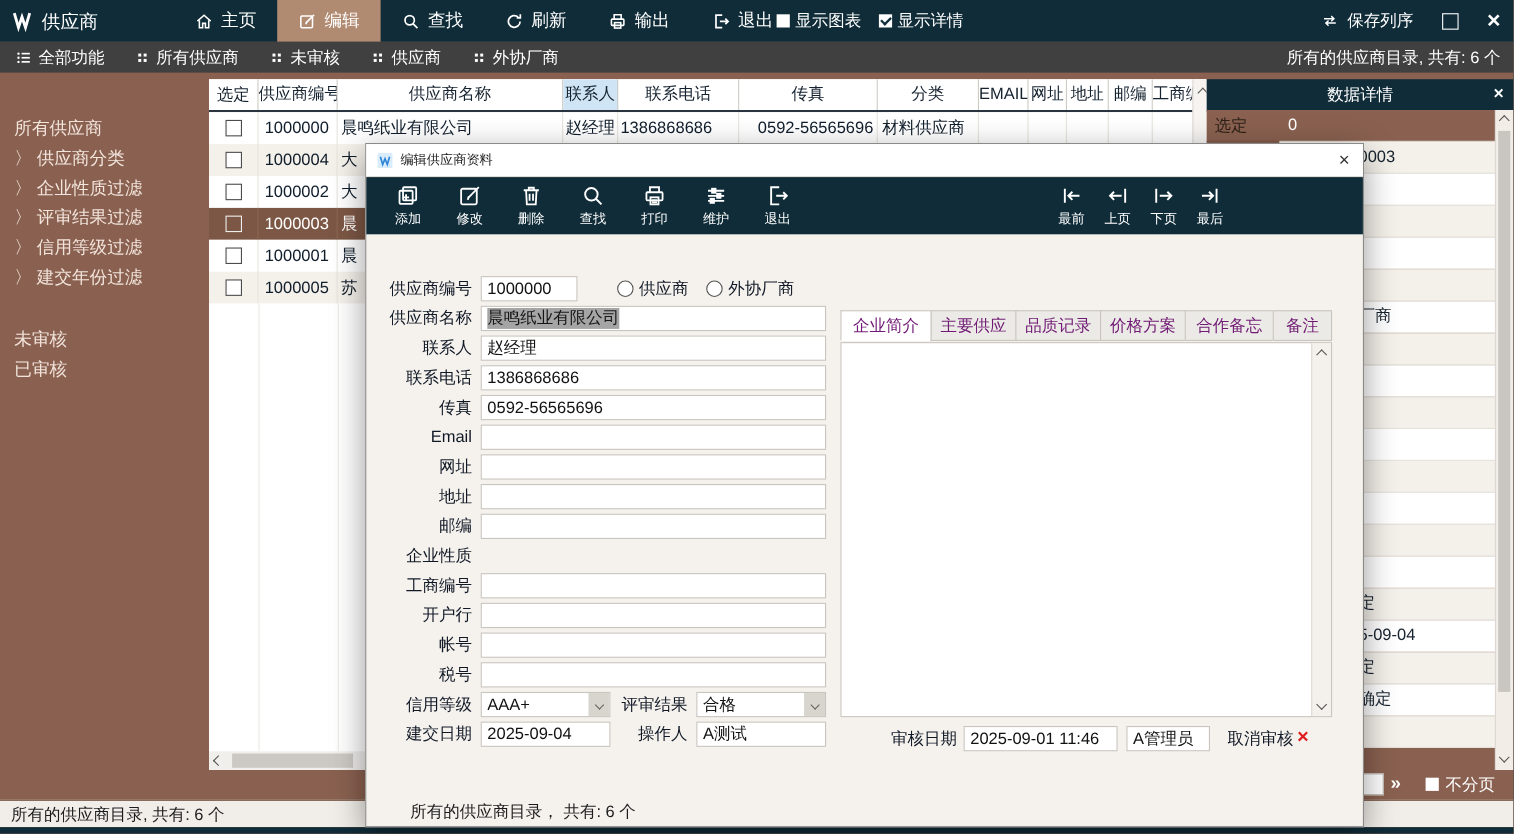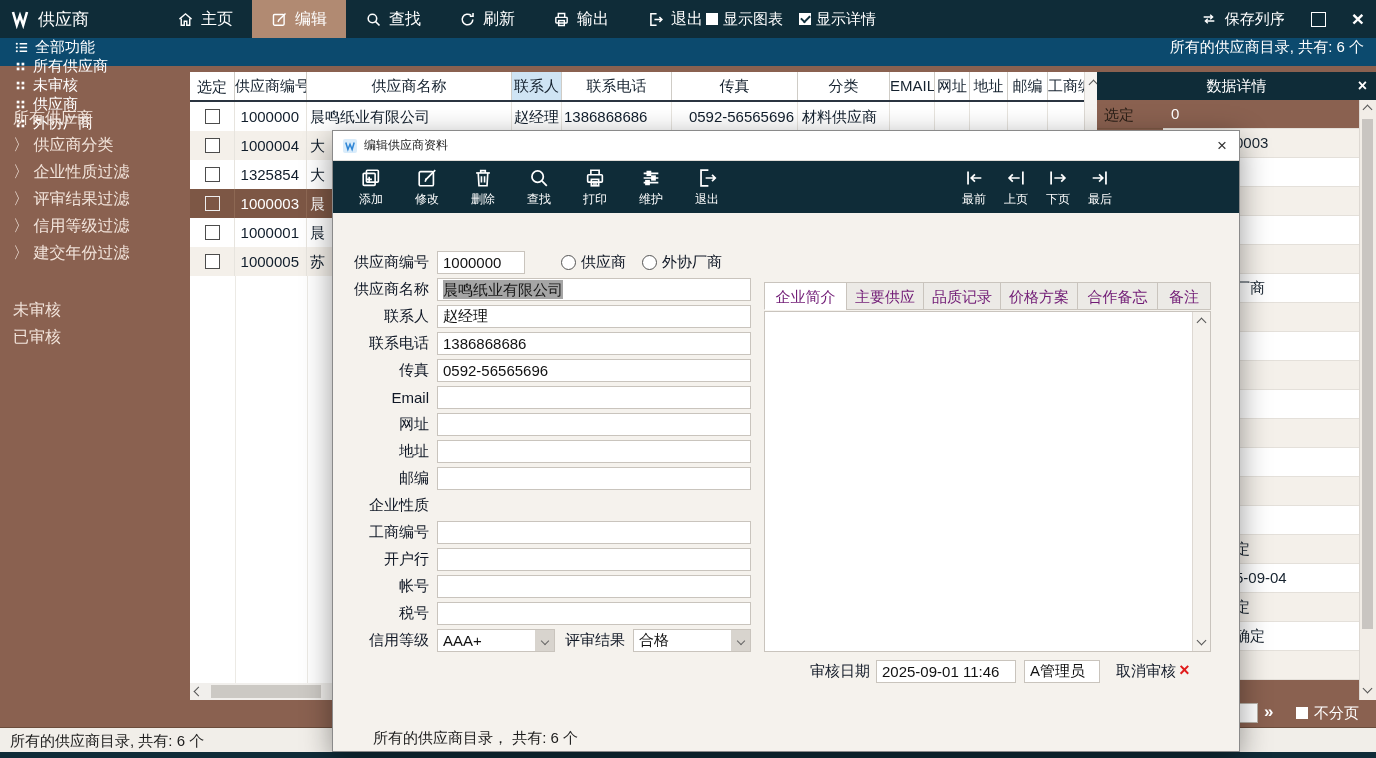--- a/index.html
+++ b/index.html
@@ -14,21 +14,21 @@
   .mitem.active{background:#b18a72;}
   .topchecks{position:absolute;left:706px;top:0;height:38px;display:flex;gap:16px;align-items:center;font-size:15px;}
   .chk{display:flex;align-items:center;gap:5px;}
   .box{width:12px;height:12px;background:#fff;display:inline-flex;align-items:center;justify-content:center;}
   .box .ck{width:7px;height:4px;border-left:2px solid #10303c;border-bottom:2px solid #10303c;transform:rotate(-45deg);margin-top:-2px;}
   .topright{position:absolute;right:12px;top:0;height:38px;display:flex;align-items:center;gap:26px;}
   .saveorder{display:flex;align-items:center;gap:7px;font-size:15px;}
   .winmax{width:13px;height:13px;border:1.7px solid #fff;}
   .winx{font-size:21px;font-weight:bold;line-height:38px;}
   
-  .nav2{position:absolute;left:0;top:38px;width:1376px;height:28px;background:#0c4a6e;color:#fff;display:flex;font-size:15px;flex-direction:column;}
+  .nav2{position:absolute;left:0;top:38px;width:1376px;height:28px;background:#404040;color:#fff;display:flex;align-items:center;font-size:15px;}
   .n2item{display:flex;align-items:center;gap:6px;padding:0 14px;}
   .n2status{position:absolute;right:12px;font-size:15px;}
   
   .sidebar{position:absolute;left:0;top:66px;width:190px;color:#f2e4db;font-size:16px;}
   .sitem{padding:5px 0 5px 13px;height:17px;line-height:17px;white-space:nowrap;}
   .sitem.gap{margin-top:30px;}
   
   .twrap{position:absolute;left:190px;top:72px;width:907px;height:628px;background:#fff;overflow:hidden;}
   .thead{display:flex;height:28px;border-bottom:2px solid #2a3440;background:#fff;}
   .th{font-size:15px;color:#15222f;text-align:center;line-height:27px;border-right:1px solid #cfccc6;overflow:hidden;white-space:nowrap;box-sizing:border-box;}
@@ -361,21 +361,21 @@
           <div class="tc col-email"></div>
           <div class="tc col-web"></div>
           <div class="tc col-addr"></div>
           <div class="tc col-zip"></div>
           <div class="tc col-biz"></div>
         </div>
         <div class="trow">
           <div class="tc col-sel">
             <span class="cb"></span>
           </div>
-          <div class="tc col-id">1325854</div>
+          <div class="tc col-id">1000002</div>
           <div class="tc col-name">大</div>
           <div class="tc col-contact"></div>
           <div class="tc col-phone"></div>
           <div class="tc col-fax"></div>
           <div class="tc col-cat"></div>
           <div class="tc col-email"></div>
           <div class="tc col-web"></div>
           <div class="tc col-addr"></div>
           <div class="tc col-zip"></div>
           <div class="tc col-biz"></div>
@@ -769,20 +769,26 @@
             </span>
         </span>
         <span class="flabel2">评审结果</span>
         <span class="dd">
           <input class="fi" style="width: 118px;" value="合格">
           <span class="ddbtn">
               <span class="chev down"></span>
             </span>
         </span>
       </div>
+      <div class="frow">
+        <span class="flabel">建交日期</span>
+        <input class="fi" style="width: 118px;" value="2025-09-04">
+        <span class="flabel2">操作人</span>
+        <input class="fi" style="width: 118px;" value="A测试">
+      </div>
     </div>
 
     <div class="tabs">
       <div class="tab active" style="width:82px;">企业简介</div>
       <div class="tab" style="width:77px;">主要供应</div>
       <div class="tab" style="width:77px;">品质记录</div>
       <div class="tab" style="width:77px;">价格方案</div>
       <div class="tab" style="width:80px;">合作备忘</div>
       <div class="tab" style="width:54px;">备注</div>
     </div>

